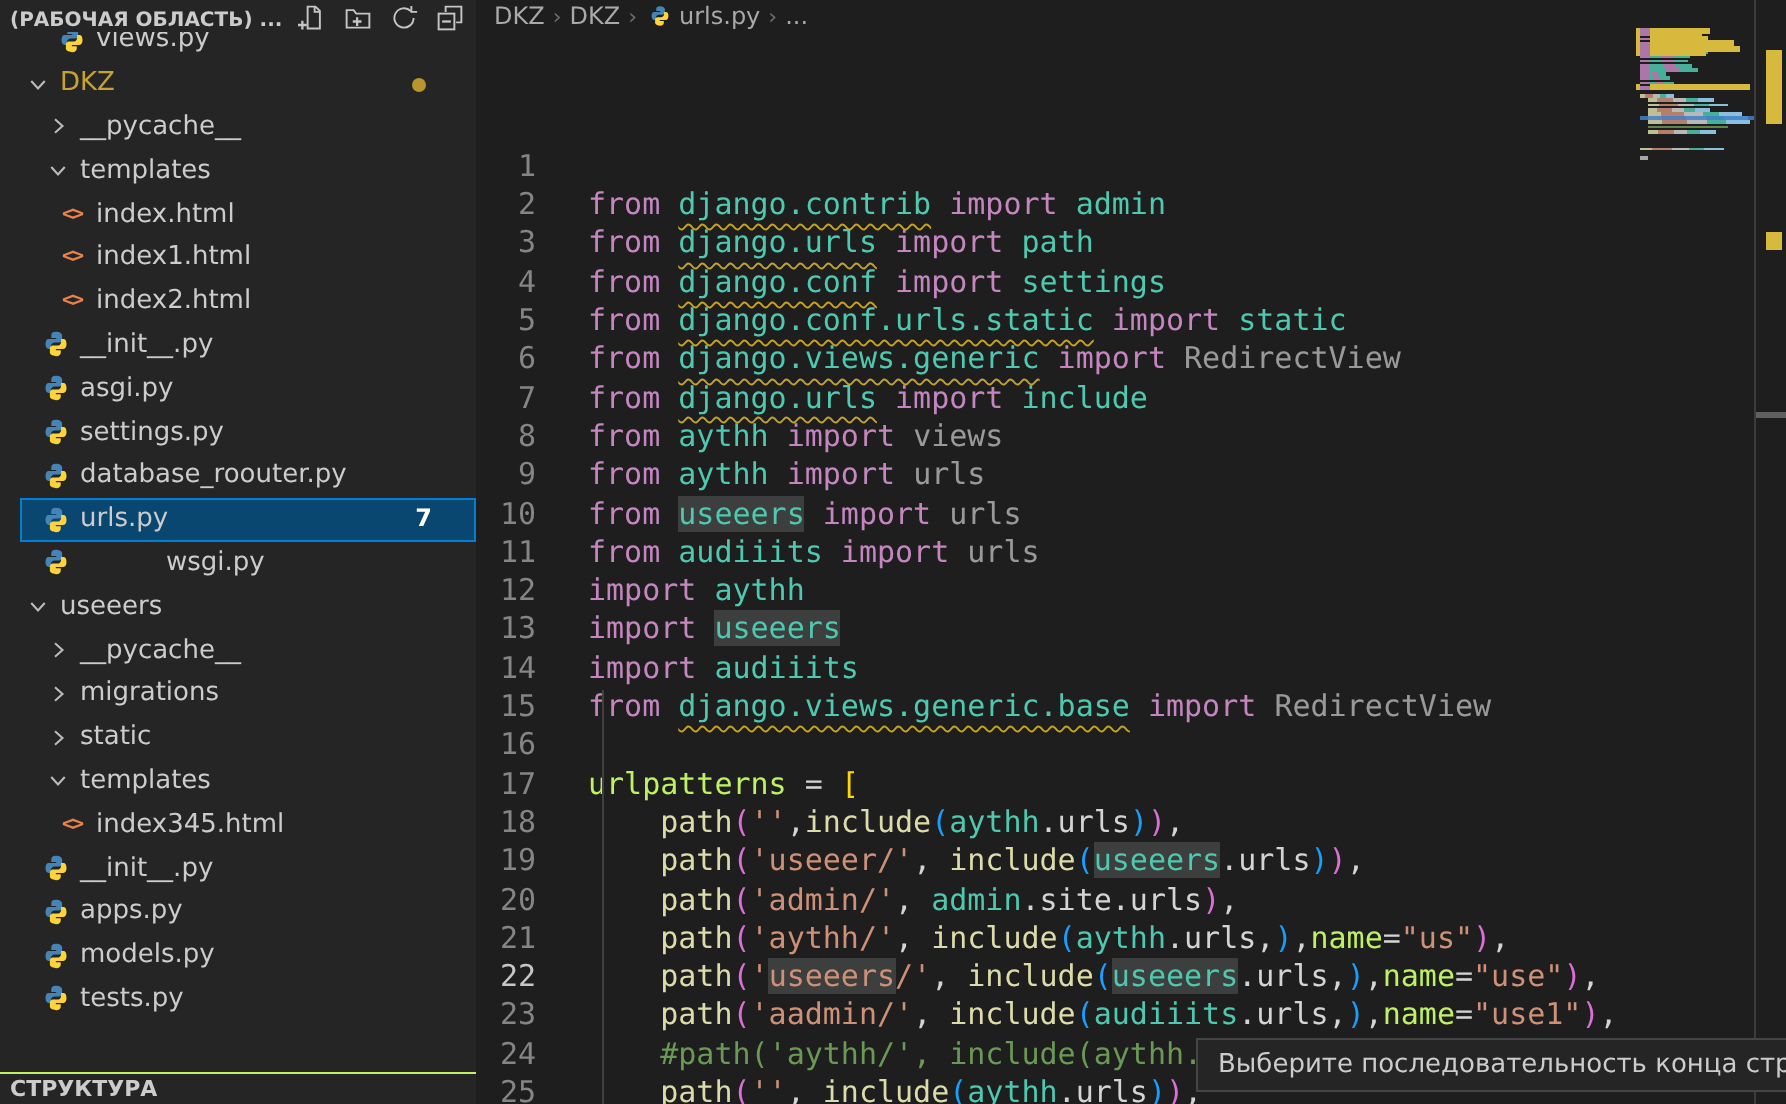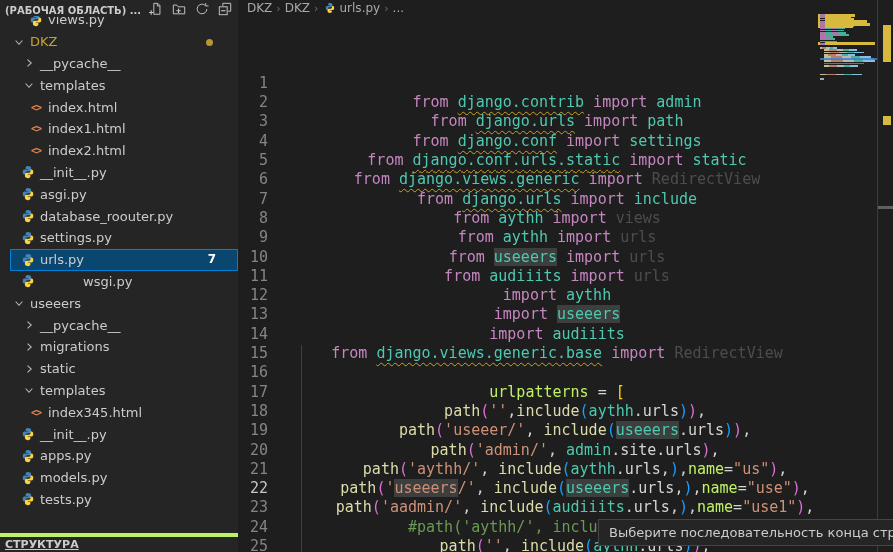--- a/index.html
+++ b/index.html
@@ -14,37 +14,37 @@
   .tree{position:absolute;left:10px;top:9px;right:0;}
   .trow{position:relative;height:21.8px;display:flex;align-items:center;gap:5px;cursor:pointer;
         font-size:13px;color:#cccccc;white-space:nowrap;}
   .trow.sel{background:#094771;box-shadow:inset 0 0 0 1px #007fd4;}
   .trow .chev{flex:none;display:flex;}
   .trow .ficon{flex:none;display:flex;width:14px;justify-content:center;}
   .trow .htmlicon{flex:none;color:#e8824a;font:bold 10px "DejaVu Sans Mono",monospace;letter-spacing:-1px;}
   .trow .gold{color:#c5a232;}
   .tdot{position:absolute;right:25px;top:8px;width:7px;height:7px;border-radius:50%;background:#b8952e;}
   .tbadge{position:absolute;right:22px;top:3px;font-size:12px;font-weight:bold;color:#ffffff;}
-  .outline{position:absolute;left:0;bottom:0;right:0;height:14px;background:#252526;border-top:4px solid #bef264;
-           font-size:11px;font-weight:bold;color:#cccccc;padding:1px 0 0 5px;z-index:5;text-decoration:underline;}
+  .outline{position:absolute;left:0;bottom:0;right:0;height:14px;background:#252526;border-top:1px solid #bef264;
+           font-size:11px;font-weight:bold;color:#cccccc;padding:1px 0 0 5px;z-index:5;}
   
   .editor{position:absolute;left:238px;top:0;width:655px;height:552px;background:#1e1e1e;}
   .breadcrumb{height:16px;display:flex;align-items:center;gap:4px;padding-left:9px;
               font-size:12px;color:#a9a9a9;}
   .breadcrumb .sep{color:#6e6e6e;font-size:11px;}
   .breadcrumb .bc{cursor:pointer;display:flex;align-items:center;gap:3px;}
   .codewrap{position:absolute;left:0;top:16px;right:73px;bottom:0;overflow:hidden;
             font:15px/19.3px "DejaVu Sans Mono",monospace;white-space:pre;}
   .crow{height:19.3px;display:flex;}
   .ln{flex:none;width:30px;padding-right:26px;text-align:right;color:#858585;}
   .ln.act{color:#c6c6c6;}
-  .ct{flex:1;text-align:center;}
+  .ct{flex:1;}
   .iguide{position:absolute;left:63px;top:329px;height:223px;width:1px;background:#404040;}
   
-  .tk-k{color:#C586C0}.tk-m{color:#4EC9B0}.tk-md{color:#737373;opacity:.55}
+  .tk-k{color:#C586C0}.tk-m{color:#4EC9B0}.tk-md{color:#ffffff;opacity:.55}
   .tk-fn{color:#DCDCAA}.tk-s{color:#CE9178}.tk-p{color:#D4D4D4}.tk-v{color:#bef264}
   .tk-c{color:#6A9955}.tk-b1{color:#FFD700}.tk-b2{color:#DA70D6}.tk-b3{color:#179FFF}
   .tk-w{text-decoration:underline;text-decoration-style:wavy;text-decoration-color:#c5a326;
         text-decoration-thickness:1px;text-underline-offset:4px;}
   .tk-hl{background:rgba(99,102,103,.45);}
   
   .minimap{position:absolute;left:582px;top:0;width:57px;height:552px;cursor:pointer;}
   .mrow{position:absolute;height:1.9px;}
   .mwarn{position:absolute;height:3px;background:#d7ba3d;}
   .mcursor{position:absolute;left:0;width:57px;height:2.6px;background:rgba(65,127,203,.85);}
@@ -163,30 +163,30 @@
           </span>
           <span>asgi.py</span>
         </div>
         <div class="trow" style="padding-left: 11px;">
           <span class="ficon">
             <svg width="14" height="14" viewBox="0 0 16 16">
               <path fill="#4584b6" d="M7.9 1C6 1 5.3 1.9 5.3 3.1v1.4h2.8v.7H3.8C2.6 5.2 2 6.3 2 8s.6 2.8 1.8 2.8h1.3V9.2c0-1.2 1-2.1 2.2-2.1h2.5c1 0 1.7-.8 1.7-1.8V3.1C11.5 1.9 9.8 1 7.9 1z"></path>
               <path fill="#ffd43b" d="M8.1 15c1.9 0 2.6-.9 2.6-2.1v-1.4H7.9v-.7h4.3c1.2 0 1.8-1.1 1.8-2.8s-.6-2.8-1.8-2.8h-1.3v1.6c0 1.2-1 2.1-2.2 2.1H6.2c-1 0-1.7.8-1.7 1.8v2.2C4.5 14.1 6.2 15 8.1 15z"></path>
             </svg>
           </span>
+          <span>settings.py</span>
+        </div>
+        <div class="trow" style="padding-left: 11px;">
+          <span class="ficon">
+            <svg width="14" height="14" viewBox="0 0 16 16">
+              <path fill="#4584b6" d="M7.9 1C6 1 5.3 1.9 5.3 3.1v1.4h2.8v.7H3.8C2.6 5.2 2 6.3 2 8s.6 2.8 1.8 2.8h1.3V9.2c0-1.2 1-2.1 2.2-2.1h2.5c1 0 1.7-.8 1.7-1.8V3.1C11.5 1.9 9.8 1 7.9 1z"></path>
+              <path fill="#ffd43b" d="M8.1 15c1.9 0 2.6-.9 2.6-2.1v-1.4H7.9v-.7h4.3c1.2 0 1.8-1.1 1.8-2.8s-.6-2.8-1.8-2.8h-1.3v1.6c0 1.2-1 2.1-2.2 2.1H6.2c-1 0-1.7.8-1.7 1.8v2.2C4.5 14.1 6.2 15 8.1 15z"></path>
+            </svg>
+          </span>
           <span>database_roouter.py</span>
-        </div>
-        <div class="trow" style="padding-left: 11px;">
-          <span class="ficon">
-            <svg width="14" height="14" viewBox="0 0 16 16">
-              <path fill="#4584b6" d="M7.9 1C6 1 5.3 1.9 5.3 3.1v1.4h2.8v.7H3.8C2.6 5.2 2 6.3 2 8s.6 2.8 1.8 2.8h1.3V9.2c0-1.2 1-2.1 2.2-2.1h2.5c1 0 1.7-.8 1.7-1.8V3.1C11.5 1.9 9.8 1 7.9 1z"></path>
-              <path fill="#ffd43b" d="M8.1 15c1.9 0 2.6-.9 2.6-2.1v-1.4H7.9v-.7h4.3c1.2 0 1.8-1.1 1.8-2.8s-.6-2.8-1.8-2.8h-1.3v1.6c0 1.2-1 2.1-2.2 2.1H6.2c-1 0-1.7.8-1.7 1.8v2.2C4.5 14.1 6.2 15 8.1 15z"></path>
-            </svg>
-          </span>
-          <span>settings.py</span>
         </div>
         <div class="trow sel" style="padding-left: 11px;">
           <span class="ficon">
             <svg width="14" height="14" viewBox="0 0 16 16">
               <path fill="#4584b6" d="M7.9 1C6 1 5.3 1.9 5.3 3.1v1.4h2.8v.7H3.8C2.6 5.2 2 6.3 2 8s.6 2.8 1.8 2.8h1.3V9.2c0-1.2 1-2.1 2.2-2.1h2.5c1 0 1.7-.8 1.7-1.8V3.1C11.5 1.9 9.8 1 7.9 1z"></path>
               <path fill="#ffd43b" d="M8.1 15c1.9 0 2.6-.9 2.6-2.1v-1.4H7.9v-.7h4.3c1.2 0 1.8-1.1 1.8-2.8s-.6-2.8-1.8-2.8h-1.3v1.6c0 1.2-1 2.1-2.2 2.1H6.2c-1 0-1.7.8-1.7 1.8v2.2C4.5 14.1 6.2 15 8.1 15z"></path>
             </svg>
           </span>
           <span>urls.py</span>
           <span class="tbadge">7</span>

